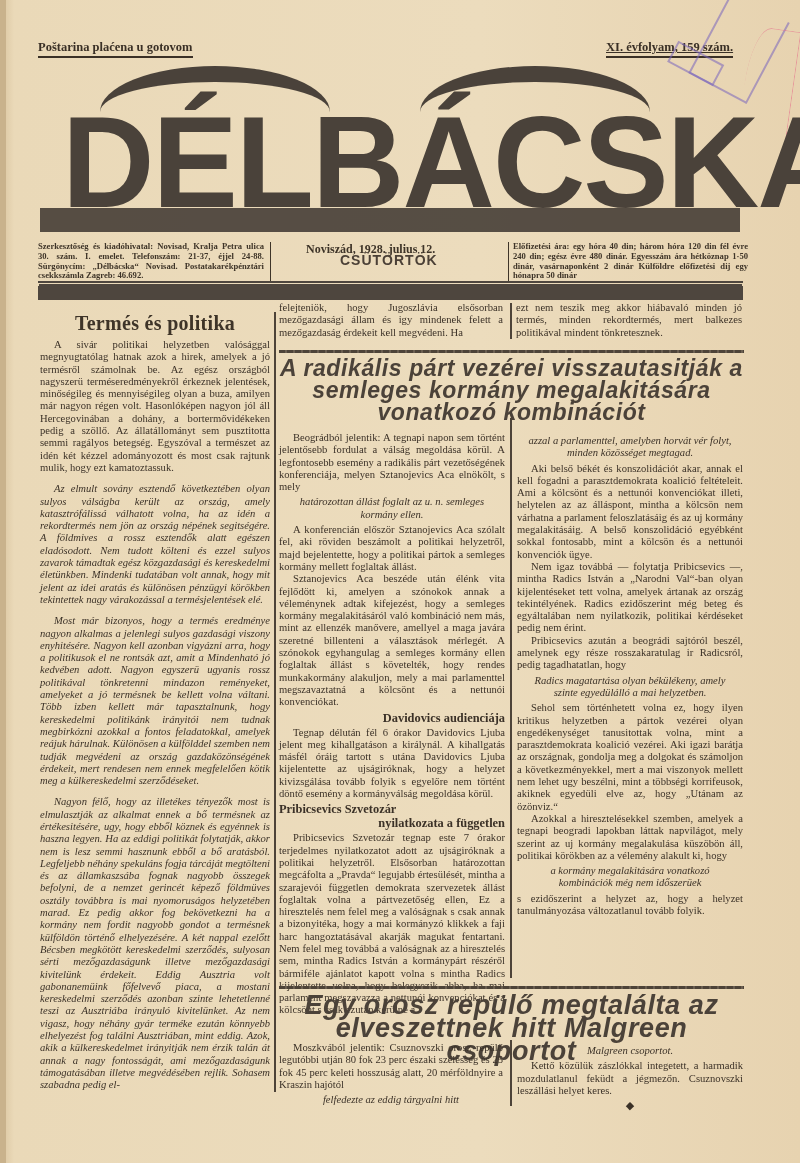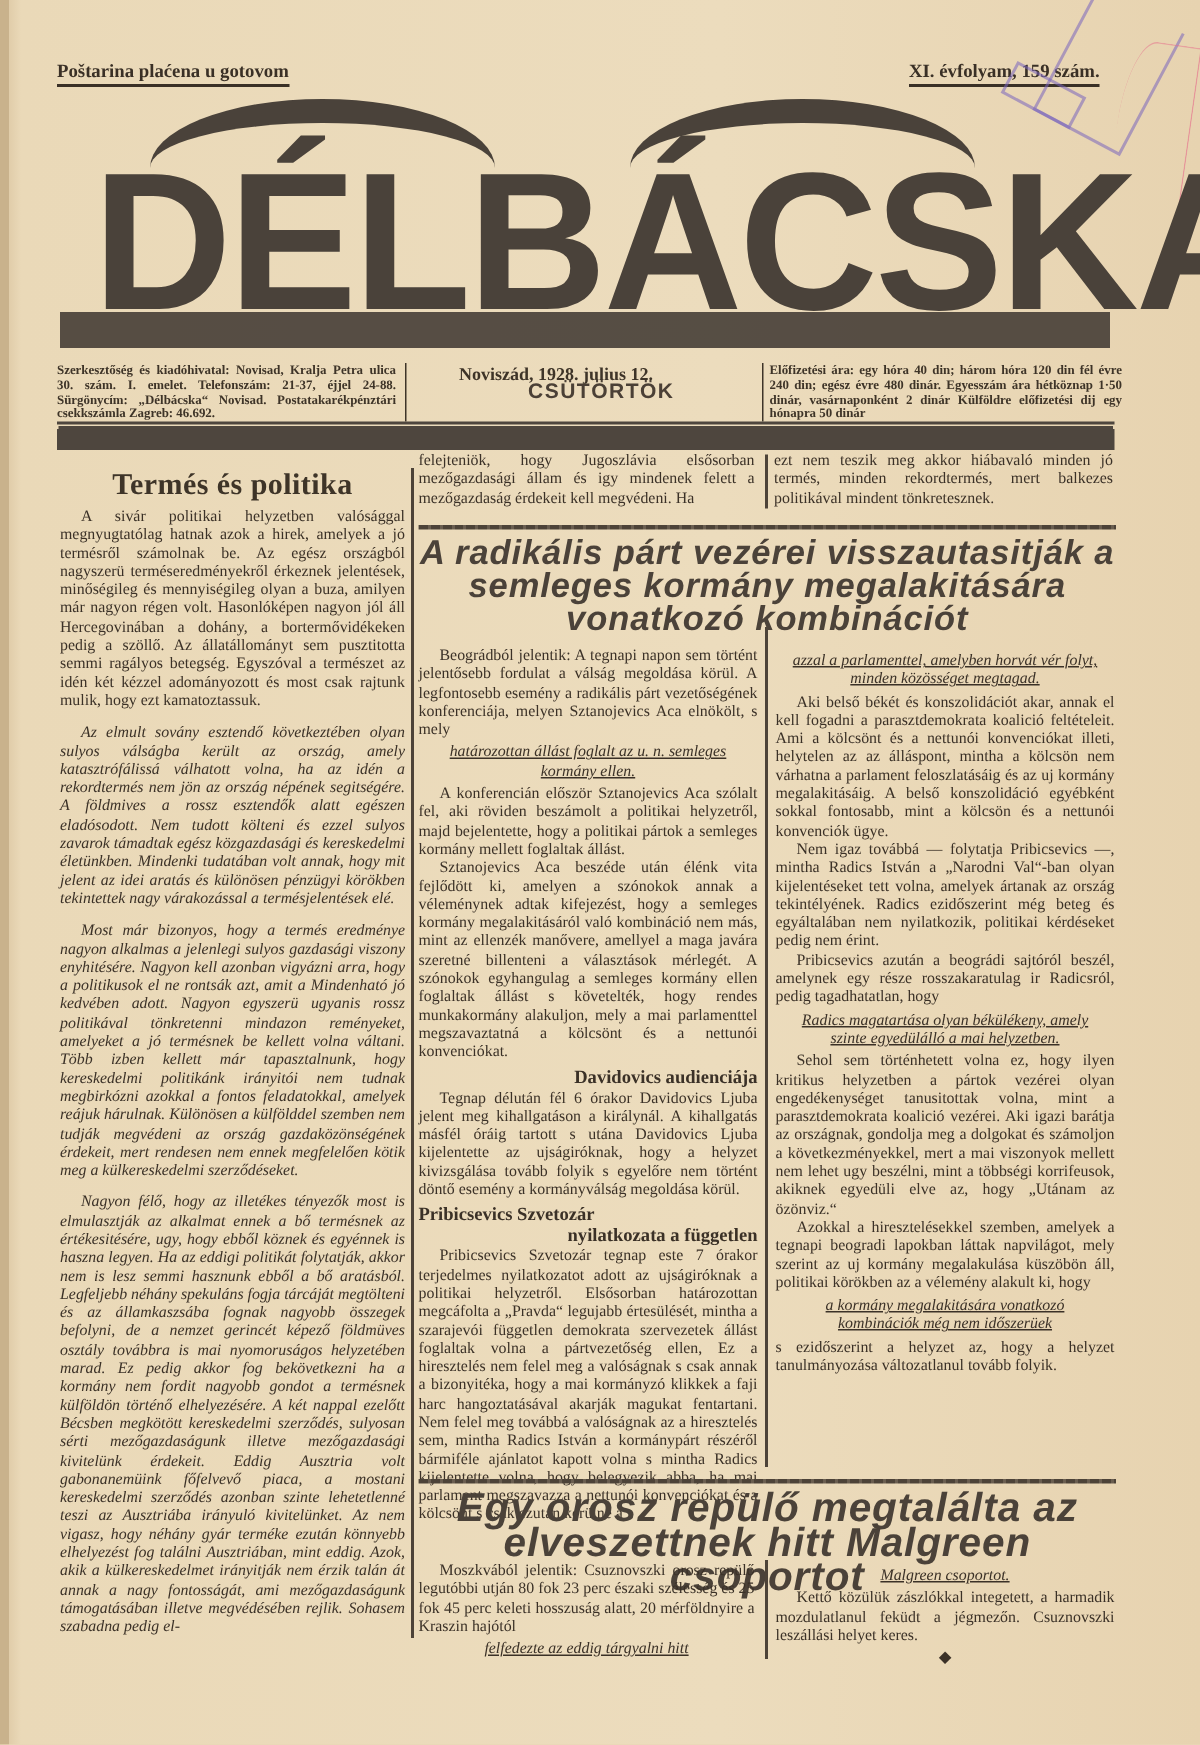--- a/index.html
+++ b/index.html
@@ -4,50 +4,50 @@
 <style>
   html,body{margin:0;padding:0;}
   body{width:800px;height:1163px;background:#e9d7b6;position:relative;overflow:hidden;
        font-family:"Liberation Serif","DejaVu Serif",serif;color:#3e3428;}
   .page{position:absolute;left:0;top:0;width:800px;height:1163px;
         background:linear-gradient(90deg,#d9c39e 0,#ead9b8 14px,#ecdcbd 60%,#e7d3b0 100%);}
   .leftedge{position:absolute;left:0;top:0;width:6px;height:1163px;background:#c9b28c;}
   .topline{position:absolute;top:40px;font:bold 12.5px "Liberation Serif",serif;color:#3a3026;
            border-bottom:2px solid #3a3026;padding-bottom:1px;}
   #postarina{left:38px;}
-  #evfolyam{left:606px;}
+  #evfolyam{left:606px;text-decoration:underline;}
   
   .masthead{position:absolute;left:40px;top:60px;width:700px;height:180px;}
   .arch{position:absolute;border-top:16px solid #4a423a;border-radius:50% 50% 0 0/100% 100% 0 0;height:30px;}
   .arch.l{left:60px;top:6px;width:230px;}
   .arch.r{left:380px;top:6px;width:230px;}
   .logo{position:absolute;left:22px;top:38px;width:660px;text-align:center;
         font:bold 128px/1 "Liberation Sans","DejaVu Sans",sans-serif;letter-spacing:-2px;color:#4a423a;
         transform:scaleY(1.02);}
   .zigzag{position:absolute;left:0;top:148px;width:700px;height:24px;background:
      repeating-linear-gradient(60deg,#4a423a 0 10px,transparent 10px 13px),
      repeating-linear-gradient(-60deg,#4a423a 0 10px,transparent 10px 13px);
      background-color:#4a423a;opacity:.92;}
   
   .infobar{position:absolute;left:38px;top:242px;width:705px;height:38px;}
   .info-left{position:absolute;left:0;top:0;width:226px;font:bold 8.6px/9.8px "Liberation Serif",serif;color:#3e3428;text-align:justify;
              border-right:1.5px solid #3e3428;padding-right:6px;}
   .info-date{position:absolute;left:268px;top:0;font:bold 12px "Liberation Serif",serif;}
-  .info-day{position:absolute;left:302px;top:10px;font:bold 14px "Liberation Sans",sans-serif;letter-spacing:1px;color:#4b4036;margin-left:12px;}
+  .info-day{position:absolute;left:302px;top:10px;font:bold 14px "Liberation Sans",sans-serif;letter-spacing:1px;color:#4b4036;}
   .info-right{position:absolute;left:470px;top:0;width:235px;font:bold 8.6px/9.8px "Liberation Serif",serif;color:#3e3428;
               border-left:1.5px solid #3e3428;padding-left:4px;text-align:justify;}
   .bigrule{position:absolute;left:38px;top:286px;width:705px;height:14px;background:#4e463e;
            box-shadow:0 -3px 0 -1px #4e463e;}
   .bigrule:before{content:"";position:absolute;left:0;top:-5px;width:100%;height:2px;background:#4e463e;}
   
   .col{position:absolute;font:10.6px/12.3px "Liberation Serif",serif;color:#3b3127;text-align:justify;}
   .col p{margin:0;text-indent:14px;}
   .col p.gap{margin-top:9px;font-style:italic;}
   .col p.ni{text-indent:0;}
-  .col .it{font-style:italic;text-align:center;text-indent:0;margin:3px 10px;text-decoration:underline;}
+  .col .it{font-style:italic;text-align:center;text-indent:0;margin:3px 10px;}
   .col .sub{font-weight:bold;text-align:right;text-indent:0;font-size:12.4px;line-height:14px;margin:2px 0;}
   #leftcol{left:40px;top:312px;width:230px;}
   .h-termes{font:bold 20px "Liberation Serif",serif;text-align:center;margin:0 0 4px 0;color:#3e3428;letter-spacing:.3px;}
   .vrule{position:absolute;width:1.5px;background:#4d4338;}
   #topcont1{left:279px;top:302px;width:224px;}
   #topcont2{left:516px;top:302px;width:226px;}
   .wavy{position:absolute;height:3px;background:repeating-linear-gradient(90deg,#4d4338 0 6px,#6a5e50 6px 8px);}
   .headline{position:absolute;font:italic 900 23px/22px "Liberation Sans","DejaVu Sans",sans-serif;color:#4b4239;text-align:center;letter-spacing:.6px;}
   #h-radikalis{left:279px;top:357px;width:465px;}
   #h-orosz{left:279px;top:994px;width:465px;font-size:27px;line-height:23px;}

